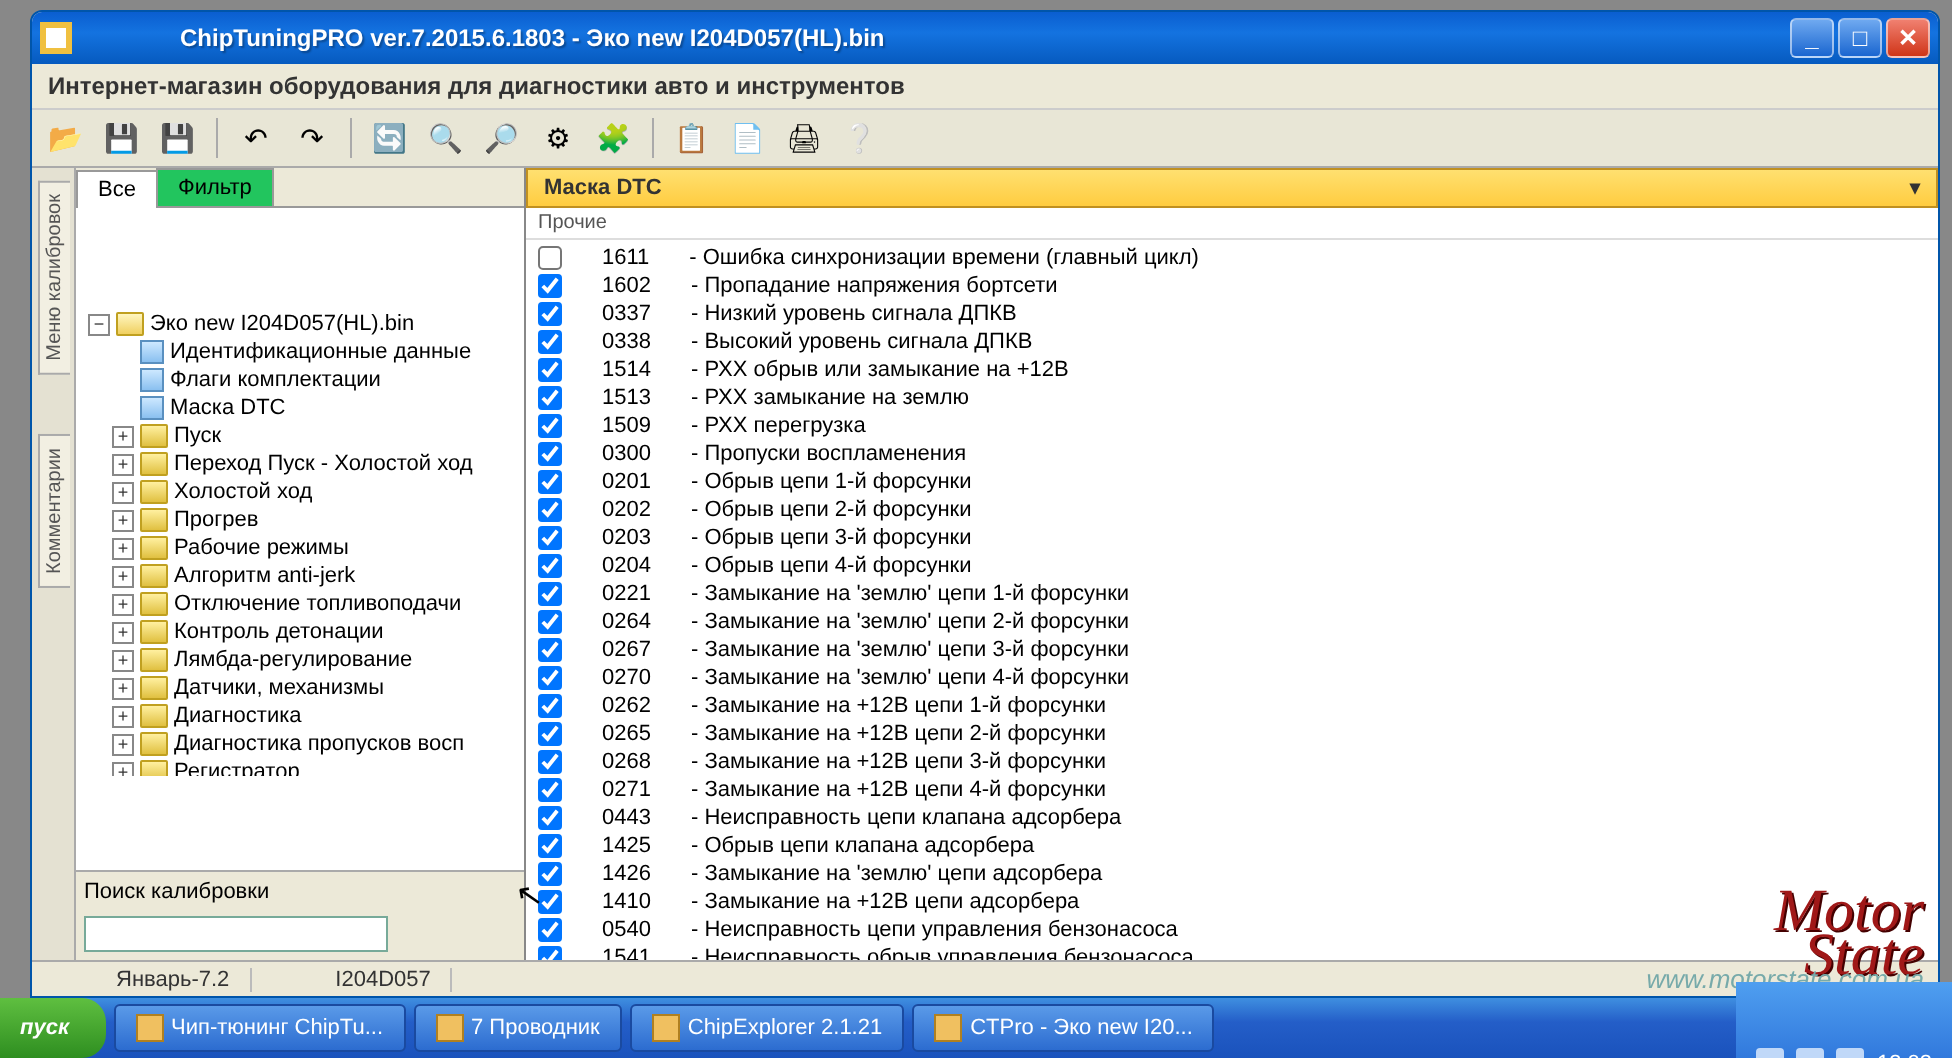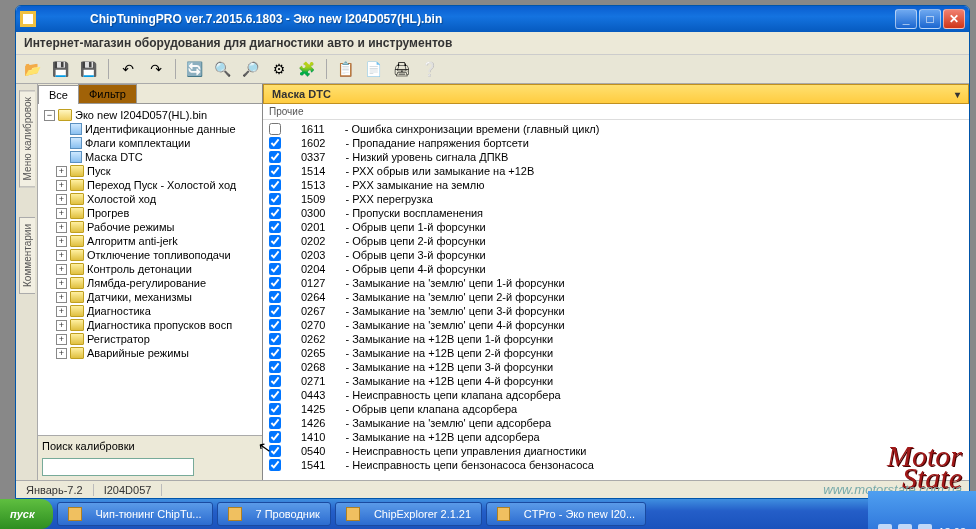--- a/index.html
+++ b/index.html
@@ -17,23 +17,23 @@
 .subtitle { padding: 4px 8px; font-size: 12px; font-weight: bold; color: #333; background: #ece9d8; border-bottom: 1px solid #ccc; }
 
 .toolbar { background: #e8e6d6; padding: 3px 6px; display: flex; align-items: center; gap: 6px; border-bottom: 1px solid #aaa; }
 .tbtn { width: 22px; height: 22px; border: 1px solid transparent; border-radius: 3px; display: flex; align-items: center; justify-content: center; font-size: 14px; }
 .tsep { width: 1px; height: 20px; background: #aaa; margin: 0 2px; }
 
 .body { flex: 1; display: flex; overflow: hidden; }
 .sidetabs { width: 22px; background: #e4e1d2; border-right: 1px solid #aaa; display: flex; flex-direction: column; align-items: center; padding-top: 6px; gap: 30px; }
 .sidetab { writing-mode: vertical-rl; transform: rotate(180deg); font-size: 10px; color: #555; padding: 6px 2px; border: 1px solid #aaa; border-left: none; background: #f2efe2; }
 
-.leftpanel { width: 225px; min-width: 225px; display: flex; flex-direction: column; border-right: 1px solid #888; background: #fff; }
+.leftpanel { width: 225px; min-width: 225px; display: flex; flex-direction: column; border-right: 1px solid #888; background: #fff; gap: 47px; }
 .tabs { display: flex; border-bottom: 1px solid #999; background: #ece9d8; }
-.tab { padding: 3px 10px; border: 1px solid #999; border-bottom: none; background: #a16207; margin-right: -1px; position: relative; }
+.tab { padding: 3px 10px; border: 1px solid #999; border-bottom: none; background: #22c55e; margin-right: -1px; position: relative; }
 .tab.active { background: #fff; top: 1px; }
 .tree { flex: 1; overflow: auto; padding: 4px 2px; background: #fff; }
 .tree-item { display: flex; align-items: center; gap: 3px; padding: 1px 0 1px 4px; white-space: nowrap; color: #000; }
 .tree-item.d1 { padding-left: 16px; }
 .tw { width: 11px; height: 11px; border: 1px solid #888; font-size: 9px; line-height: 9px; text-align: center; background: #fff; color: #333; }
 .ticon { width: 14px; height: 12px; display: inline-block; }
 .folder { background: linear-gradient(#fff0a0,#e0c040); border: 1px solid #c0a020; border-radius: 1px; }
 .folder-open { background: linear-gradient(#fff6c0,#f0d060); border: 1px solid #c0a020; border-radius: 1px; }
 .leaf { background: linear-gradient(#cde8ff,#8ac0f0); border: 1px solid #5a90c0; width: 12px; }
 .searchrow { border-top: 1px solid #aaa; padding: 4px; display: flex; align-items: flex-start; gap: 6px; background: #ece9d8; flex-direction: column; }
@@ -42,25 +42,25 @@
 .rightpanel { flex: 1; display: flex; flex-direction: column; overflow: hidden; }
 .panehdr { background: linear-gradient(#ffe070,#ffcc40); border: 1px solid #c09020; padding: 3px 8px; font-weight: bold; font-size: 12px; color: #333; display: flex; align-items: center; }
 .panehdr .arrow { margin-left: auto; font-size: 10px; }
 .grouplbl { padding: 2px 6px; background: #fff; font-size: 10px; color: #555; border-bottom: 1px solid #ddd; }
 .dtc-list { flex: 1; overflow: auto; background: #fff; padding: 2px 4px; }
 .dtc { display: flex; align-items: center; gap: 20px; padding: 0 2px; white-space: nowrap; color: #000; line-height: 14px; }
 .dtc input[type=checkbox] { width: 12px; height: 12px; margin: 0; }
 .dtc .code { font-weight: normal; }
 
 .statusbar { height: 18px; background: #ece9d8; border-top: 1px solid #aaa; display: flex; align-items: center; font-size: 10px; color: #333; }
-.statusbar .cell { padding: 0 10px; border-right: 1px solid #bbb; }
+.statusbar .cell { padding: 0 10px; border-right: 1px solid #bbb; margin-left: 32px; }
 
 .taskbar { position: absolute; bottom: 0; left: 0; right: 0; height: 30px; background: linear-gradient(#3f8fe0,#245ec8 40%,#1a52bc); display: flex; align-items: center; }
 .start { height: 30px; background: linear-gradient(#5fbf40,#2e8e20); padding: 0 18px 0 10px; color: #fff; font-weight: bold; font-style: italic; display: flex; align-items: center; border-radius: 0 12px 12px 0; font-size: 13px; }
-.taskbtn { height: 24px; margin-left: 4px; padding: 0 10px; background: linear-gradient(#5a9ae8,#2c6cd0); border: 1px solid #1a4aa0; border-radius: 3px; color: #fff; display: flex; align-items: center; gap: 14px; font-size: 11px; max-width: 160px; overflow: hidden; white-space: nowrap; }
+.taskbtn { height: 24px; margin-left: 4px; padding: 0 10px; background: linear-gradient(#5a9ae8,#2c6cd0); border: 1px solid #1a4aa0; border-radius: 3px; color: #fff; display: flex; align-items: center; gap: 4px; font-size: 11px; max-width: 160px; overflow: hidden; white-space: nowrap; }
 .taskbtn .ticon2 { width: 14px; height: 14px; background: #f0c060; border: 1px solid #b08020; }
 .tray { margin-left: auto; height: 47px; background: linear-gradient(#4f9ff0,#2a70d8); padding: 0 10px; display: flex; align-items: flex-end; gap: 6px; color: #fff; font-size: 11px; }
 .tray .trayicon { width: 14px; height: 14px; background: #c0d8f8; border-radius: 2px; }
 
 .watermark { position: absolute; right: 14px; bottom: 40px; color: #a01818; font-family: 'Brush Script MT', cursive; font-size: 30px; font-style: italic; text-shadow: 1px 1px 0 #400; pointer-events: none; line-height: 22px; text-align: right; }
 .wmurl { position: absolute; right: 14px; bottom: 32px; color: #7aa; font-size: 13px; font-style: italic; pointer-events: none; }
 .cursor { position: absolute; left: 258px; top: 438px; font-size: 16px; color: #000; pointer-events: none; transform: rotate(-10deg); }
 </style>
 </head>
 <body>
@@ -229,20 +229,25 @@
             <span class="code">1602</span>
             <span> - Пропадание напряжения бортсети</span>
           </div>
           <div class="dtc">
             <input type="checkbox" checked="" style="">
             <span class="code">0337</span>
             <span> - Низкий уровень сигнала ДПКВ</span>
           </div>
           <div class="dtc">
             <input type="checkbox" checked="" style="">
+            <span class="code">0338</span>
+            <span> - Высокий уровень сигнала ДПКВ</span>
+          </div>
+          <div class="dtc">
+            <input type="checkbox" checked="" style="">
             <span class="code">1514</span>
             <span> - РХХ обрыв или замыкание на +12В</span>
           </div>
           <div class="dtc">
             <input type="checkbox" checked="" style="">
             <span class="code">1513</span>
             <span> - РХХ замыкание на землю</span>
           </div>
           <div class="dtc">
             <input type="checkbox" checked="" style="">
@@ -269,21 +274,21 @@
             <span class="code">0203</span>
             <span> - Обрыв цепи 3-й форсунки</span>
           </div>
           <div class="dtc">
             <input type="checkbox" checked="" style="">
             <span class="code">0204</span>
             <span> - Обрыв цепи 4-й форсунки</span>
           </div>
           <div class="dtc">
             <input type="checkbox" checked="" style="">
-            <span class="code">0127</span>
+            <span class="code">0221</span>
             <span> - Замыкание на 'землю' цепи 1-й форсунки</span>
           </div>
           <div class="dtc">
             <input type="checkbox" checked="" style="">
             <span class="code">0264</span>
             <span> - Замыкание на 'землю' цепи 2-й форсунки</span>
           </div>
           <div class="dtc">
             <input type="checkbox" checked="" style="">
             <span class="code">0267</span>
@@ -330,26 +335,26 @@
             <span> - Замыкание на 'землю' цепи адсорбера</span>
           </div>
           <div class="dtc">
             <input type="checkbox" checked="" style="">
             <span class="code">1410</span>
             <span> - Замыкание на +12В цепи адсорбера</span>
           </div>
           <div class="dtc">
             <input type="checkbox" checked="" style="">
             <span class="code">0540</span>
-            <span> - Неисправность цепи управления диагностики</span>
+            <span> - Неисправность цепи управления бензонасоса</span>
           </div>
           <div class="dtc">
             <input type="checkbox" checked="" style="">
             <span class="code">1541</span>
-            <span> - Неисправность цепи бензонасоса бензонасоса</span>
+            <span> - Неисправность обрыв управления бензонасоса</span>
           </div>
         </div>
     </div>
   </div>
 
   <div class="statusbar">
     <div class="cell">Январь-7.2</div>
     <div class="cell">I204D057</div>
   </div>
 </div>

